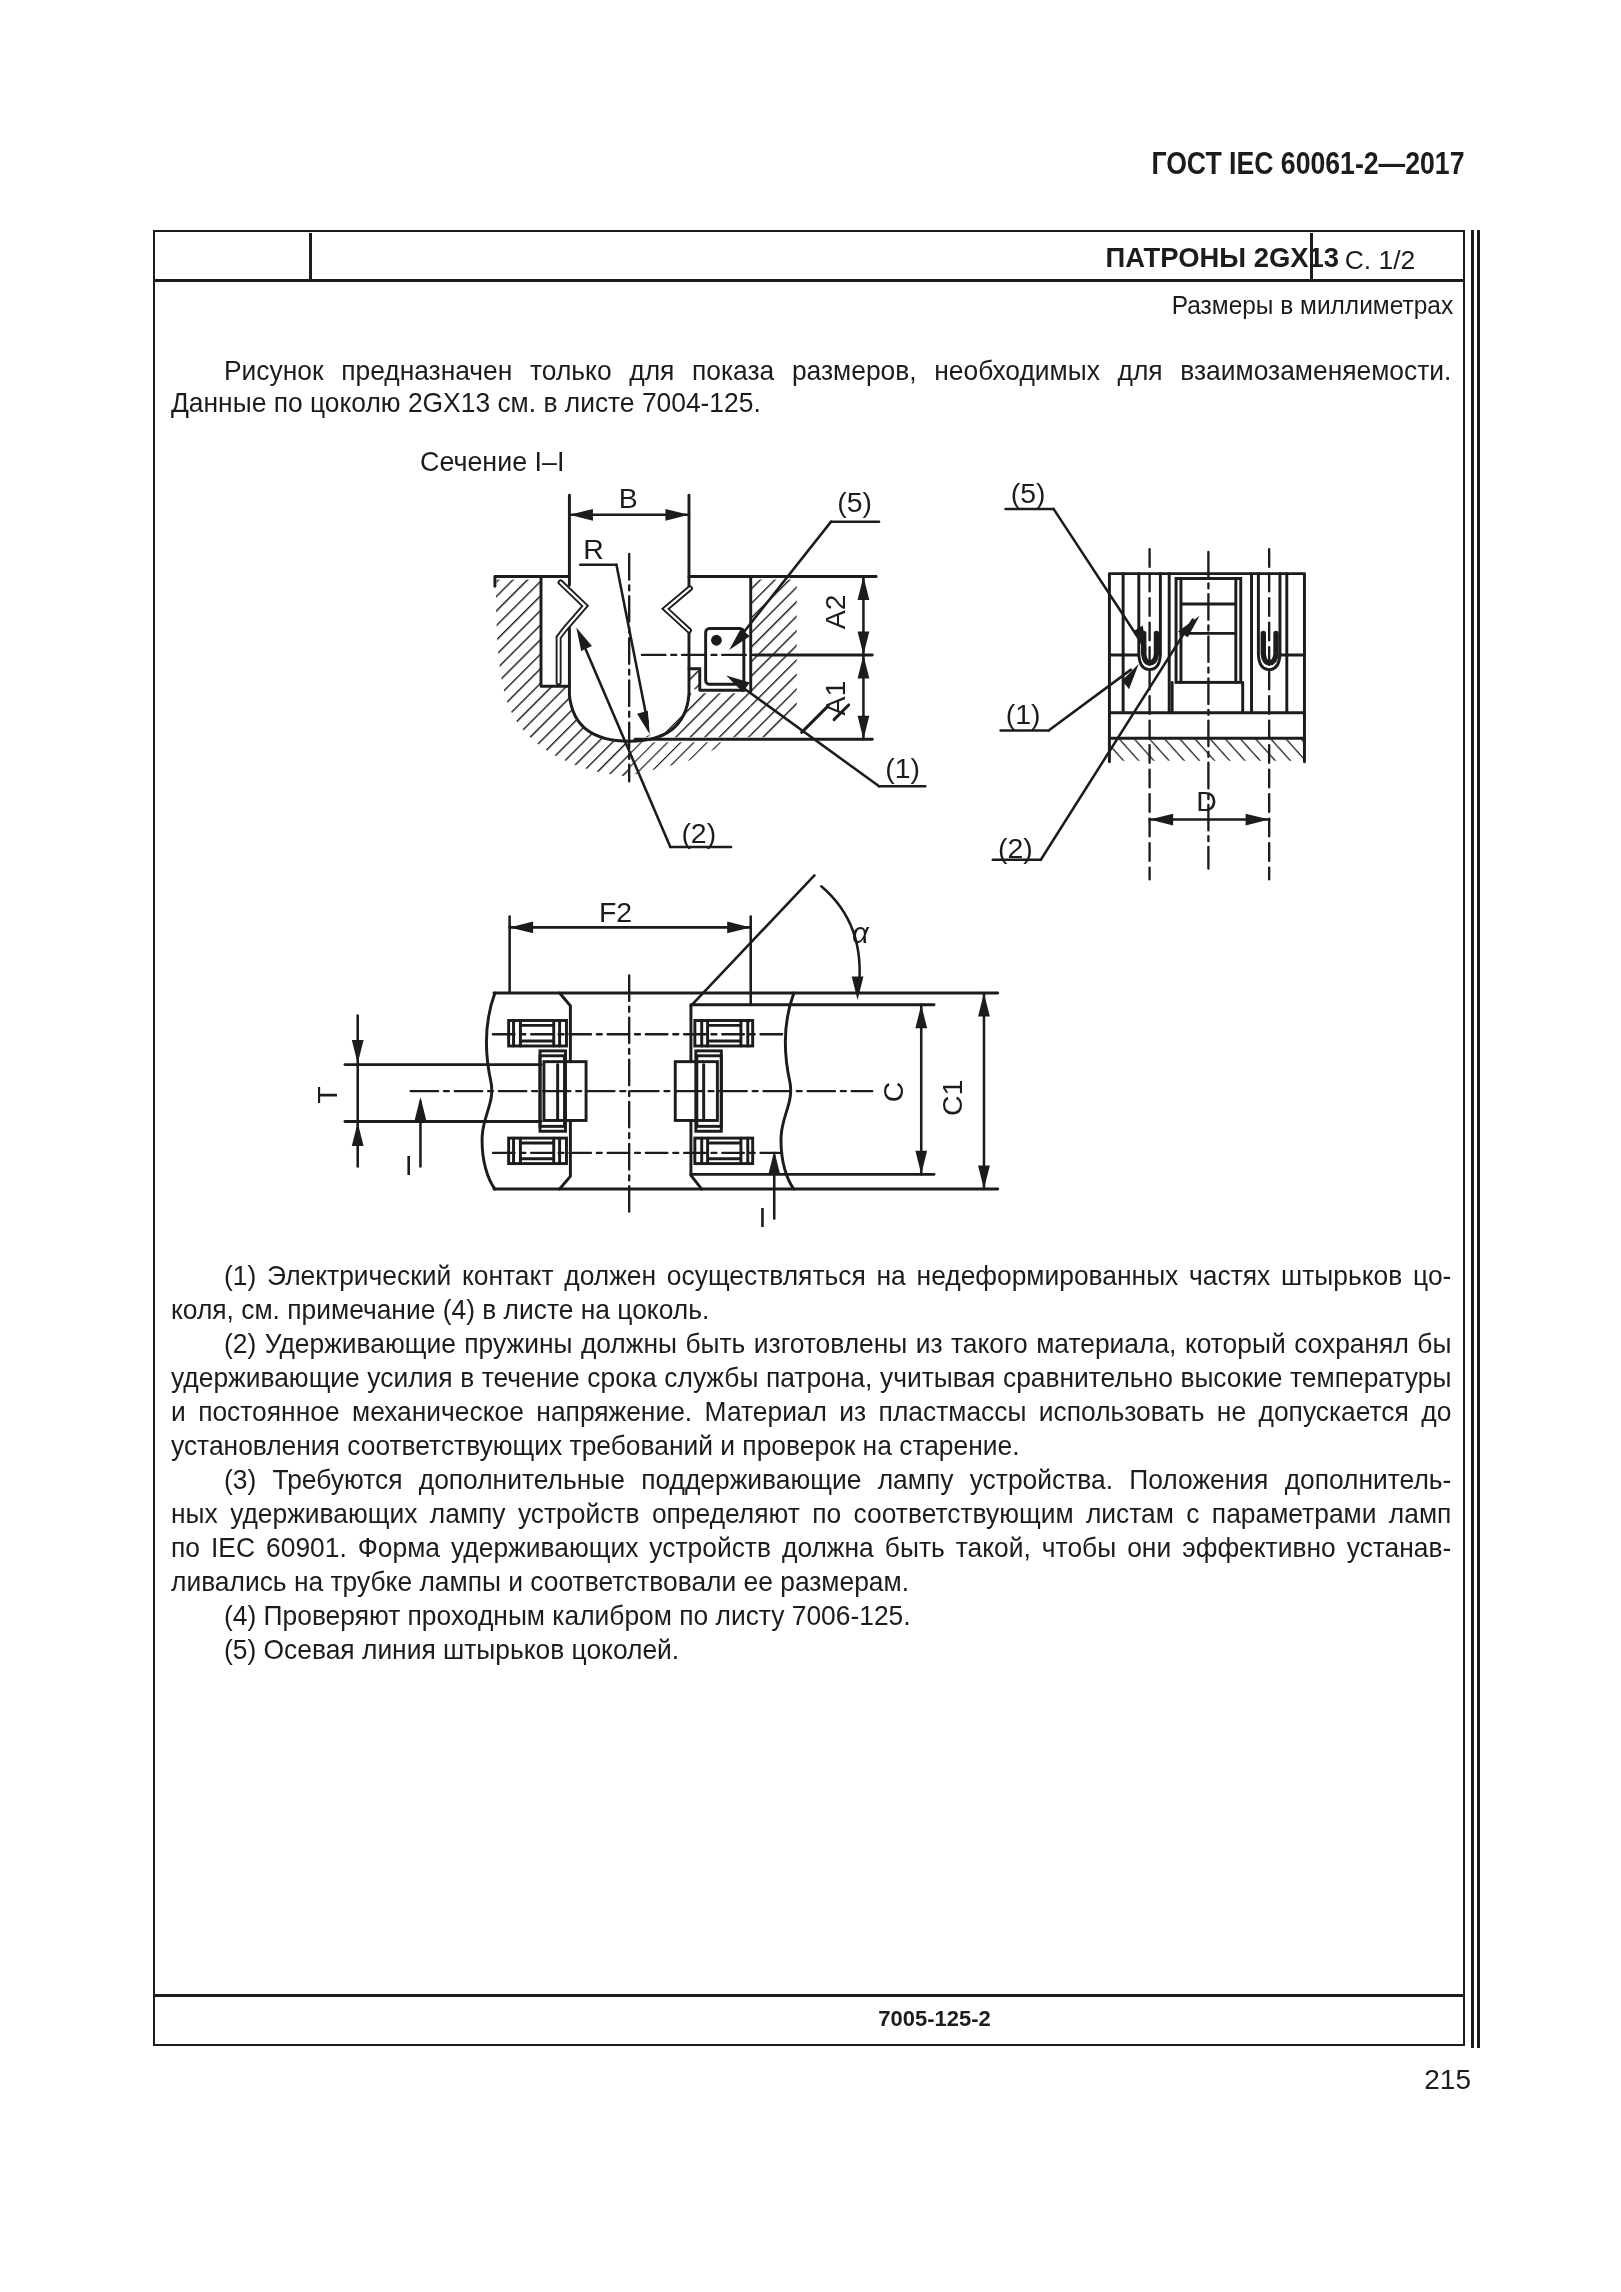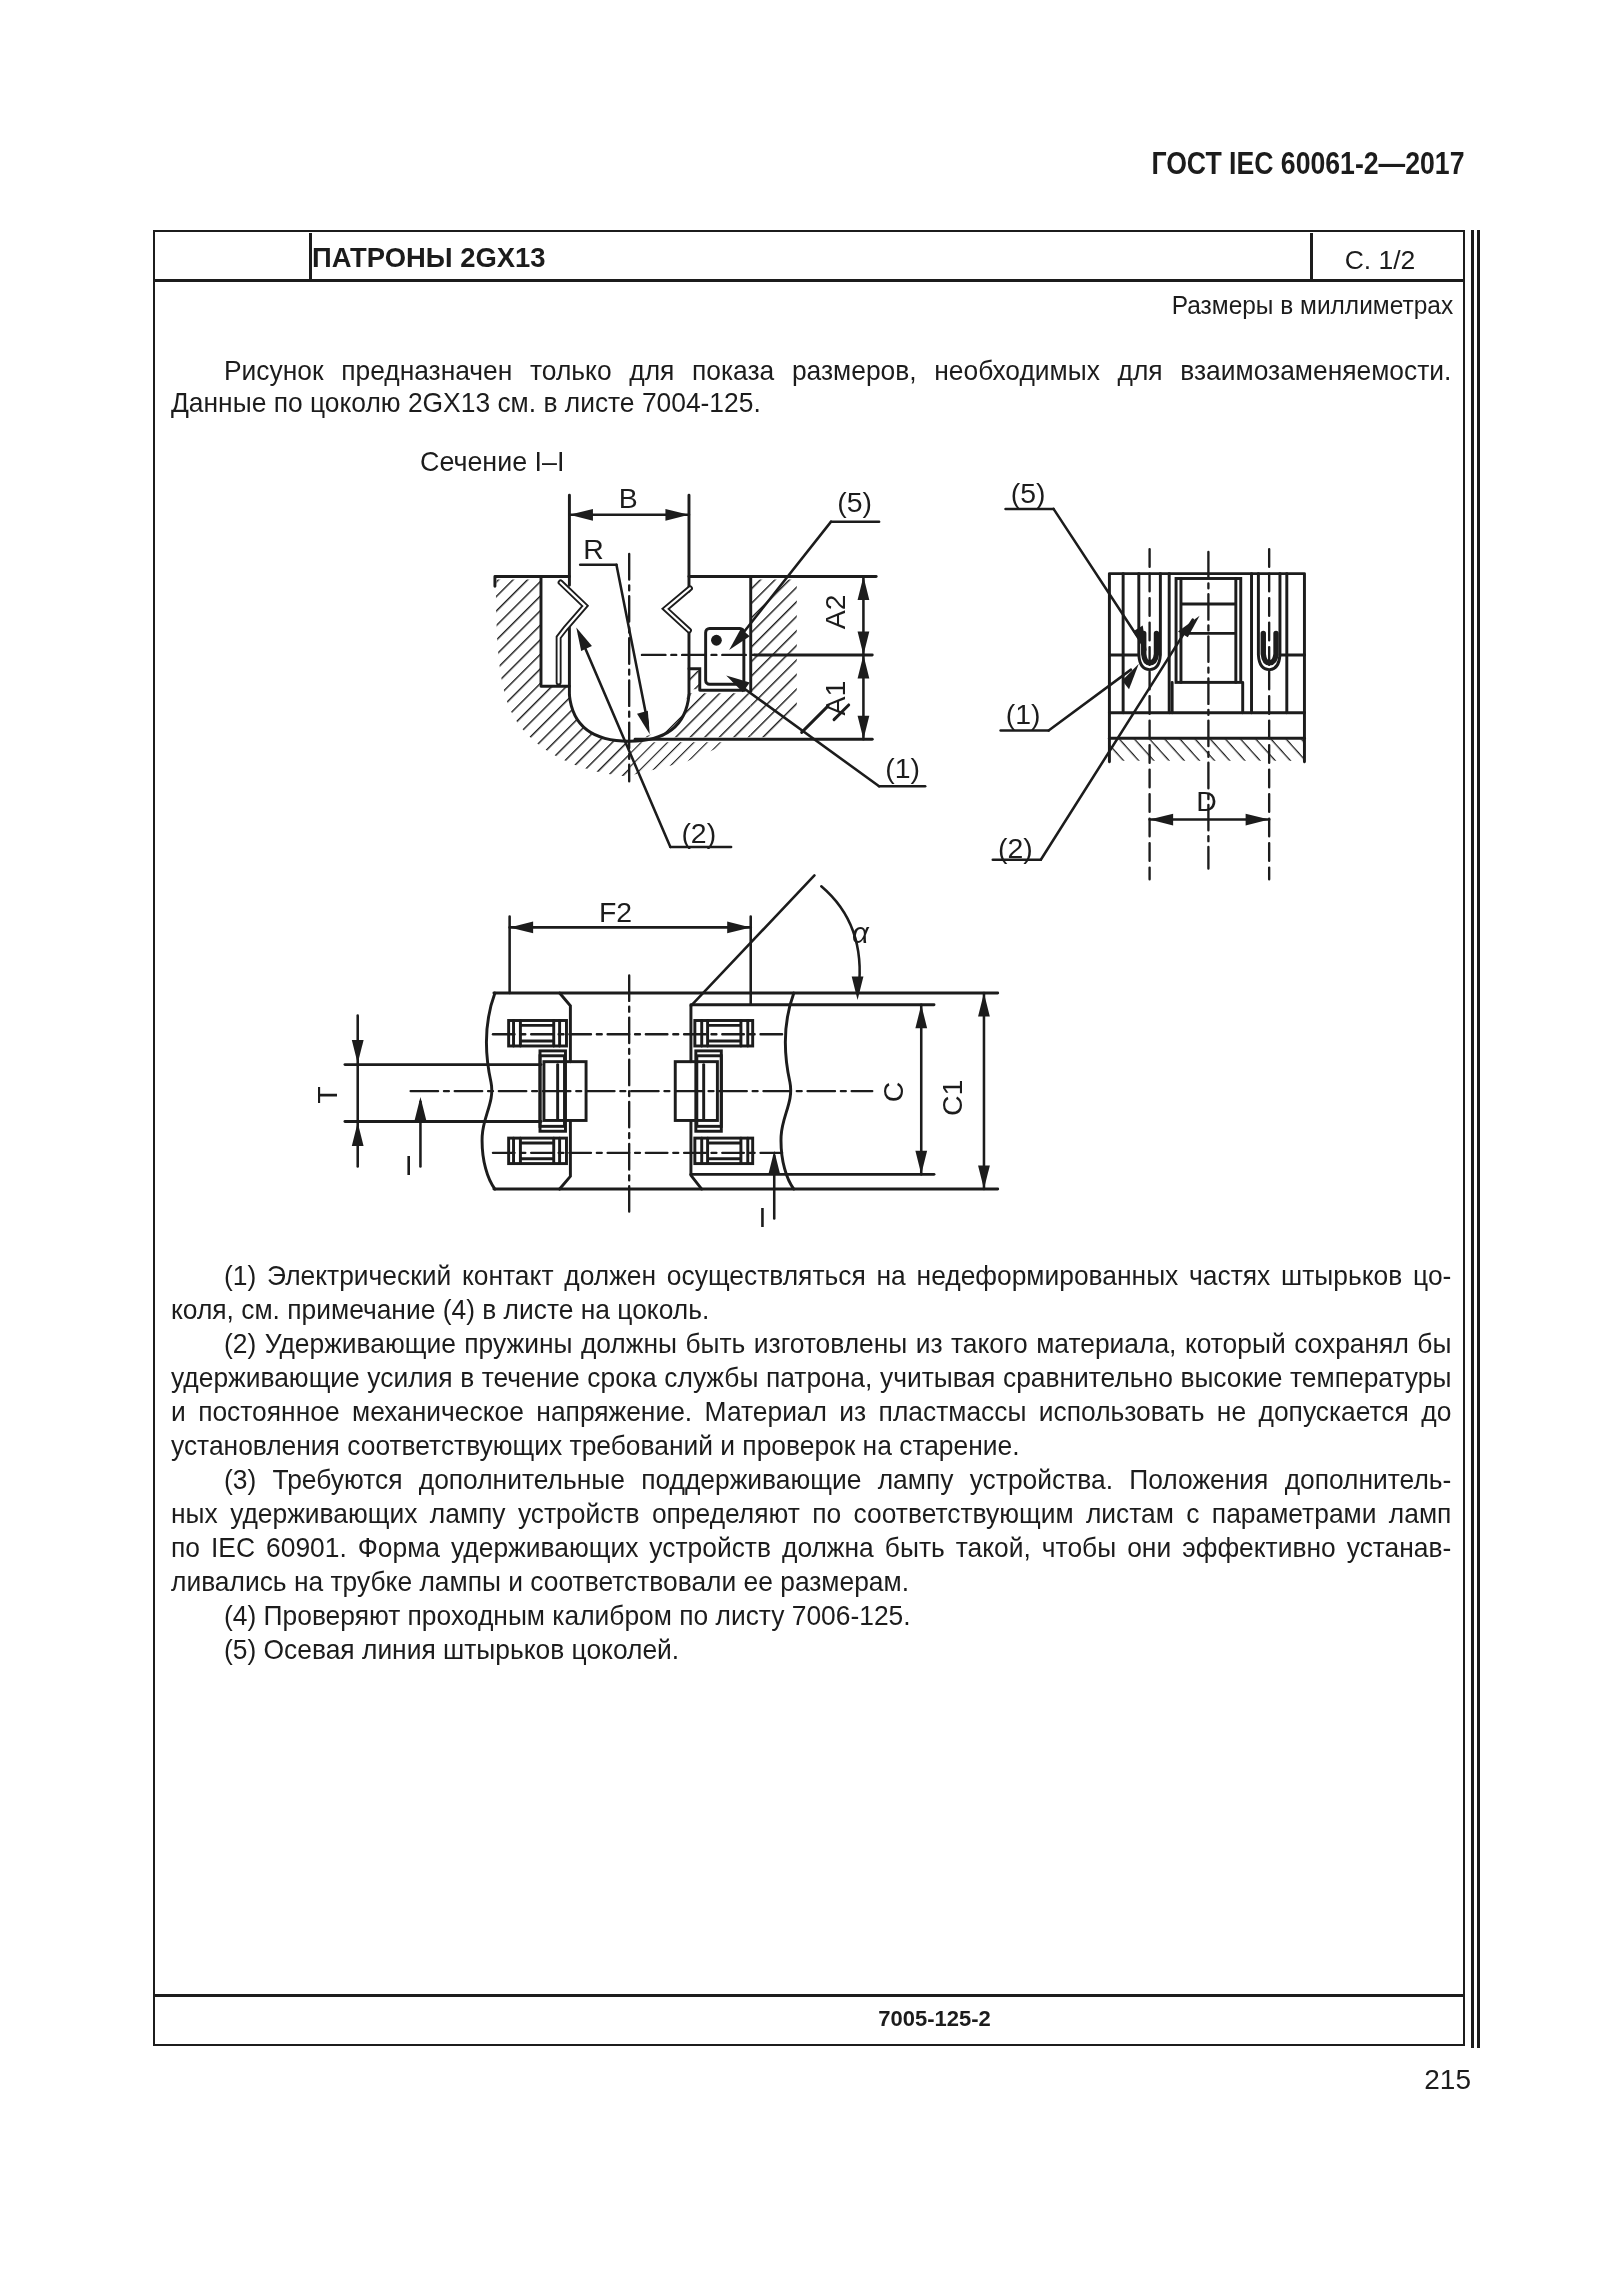--- a/index.html
+++ b/index.html
@@ -19,21 +19,21 @@
 
 <div class="abs" style="left:1471px;top:230px;width:2.9px;height:1818px;background:#1c1c1c;"></div>
 <div class="abs" style="left:1477px;top:230px;width:2.9px;height:1818px;background:#1c1c1c;"></div>
 
 <div class="abs" style="left:153px;top:279px;width:1311px;height:2.9px;background:#1c1c1c;"></div>
 
 <div class="abs" style="left:309px;top:233px;width:2.9px;height:46px;background:#1c1c1c;"></div>
 
 <div class="abs" style="left:1310px;top:233px;width:2.9px;height:46px;background:#1c1c1c;"></div>
 
-<div class="abs" style="left:312px;top:242px;width:999px;text-align:left;font-size:27.4px;font-weight:bold;">ПАТРОНЫ 2GX13</div>
+<div class="abs" style="left:312px;top:242px;width:999px;text-align:right;font-size:27.4px;font-weight:bold;padding-left:28px;">ПАТРОНЫ 2GX13</div>
 
 <div class="abs" style="left:1313px;top:245px;width:134px;text-align:center;font-size:26.5px;">С. 1/2</div>
 
 <div class="abs" style="right:168px;top:291px;font-size:25.5px;transform:scaleX(0.96);transform-origin:right top;">Размеры в миллиметрах</div>
 
 <div class="abs jl" style="left:171px;top:355px;width:1329px;font-size:27.4px;line-height:32px;text-indent:55px;transform:scaleX(0.9634);transform-origin:left top;">Рисунок&nbsp;предназначен&nbsp;только&nbsp;для&nbsp;показа&nbsp;размеров,&nbsp;необходимых&nbsp;для&nbsp;взаимозаменяемости.</div>
 <div class="abs" style="left:171px;top:387px;width:1329px;font-size:27.4px;transform:scaleX(0.9634);transform-origin:left top;">Данные по цоколю 2GX13 см. в листе 7004-125.</div>
 
 <div class="abs" style="left:420px;top:446px;font-size:27.4px;transform:scaleX(0.98);transform-origin:left top;">Сечение I–I</div>
 

